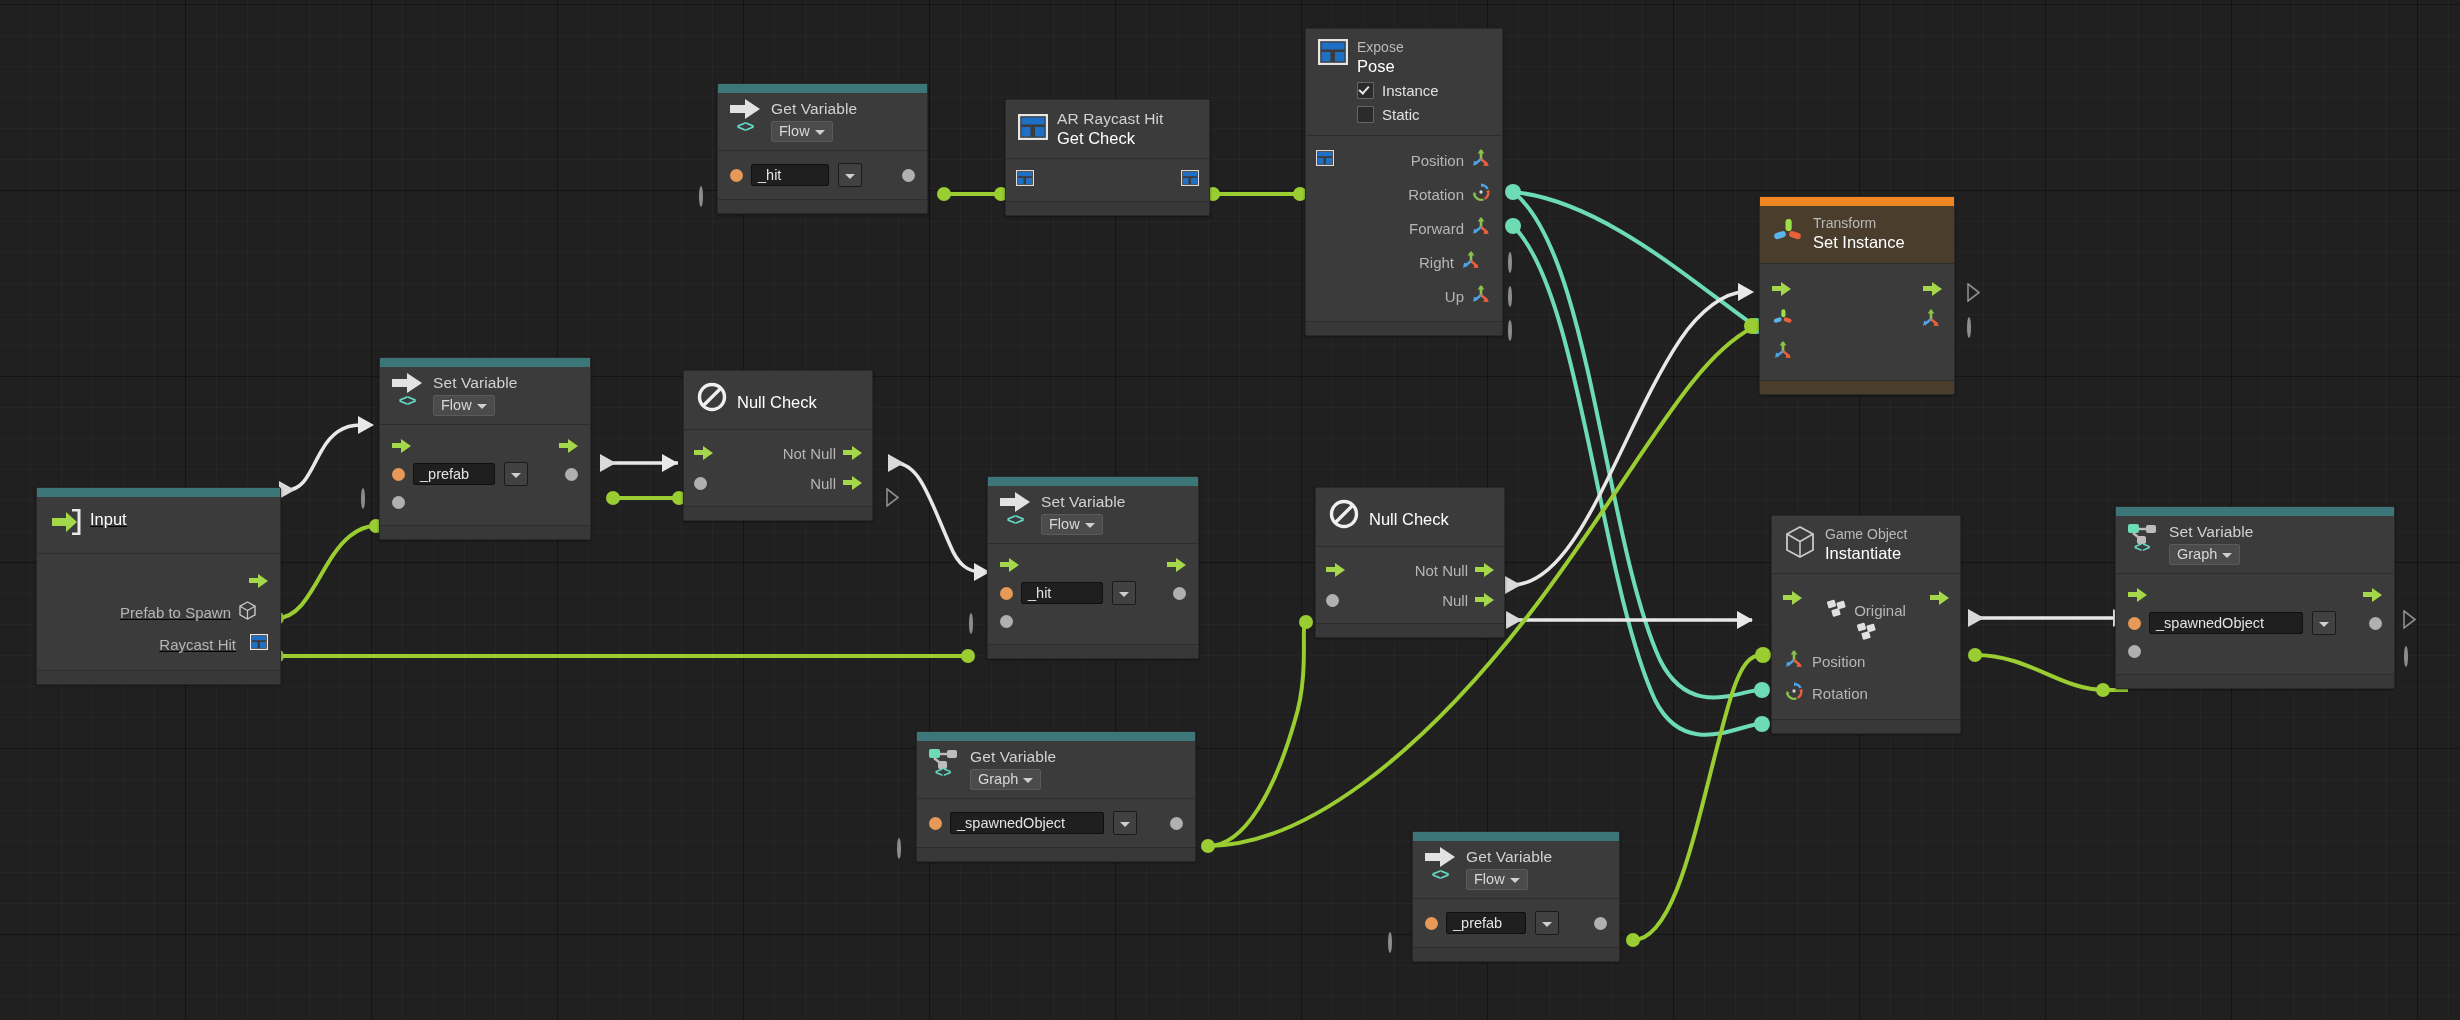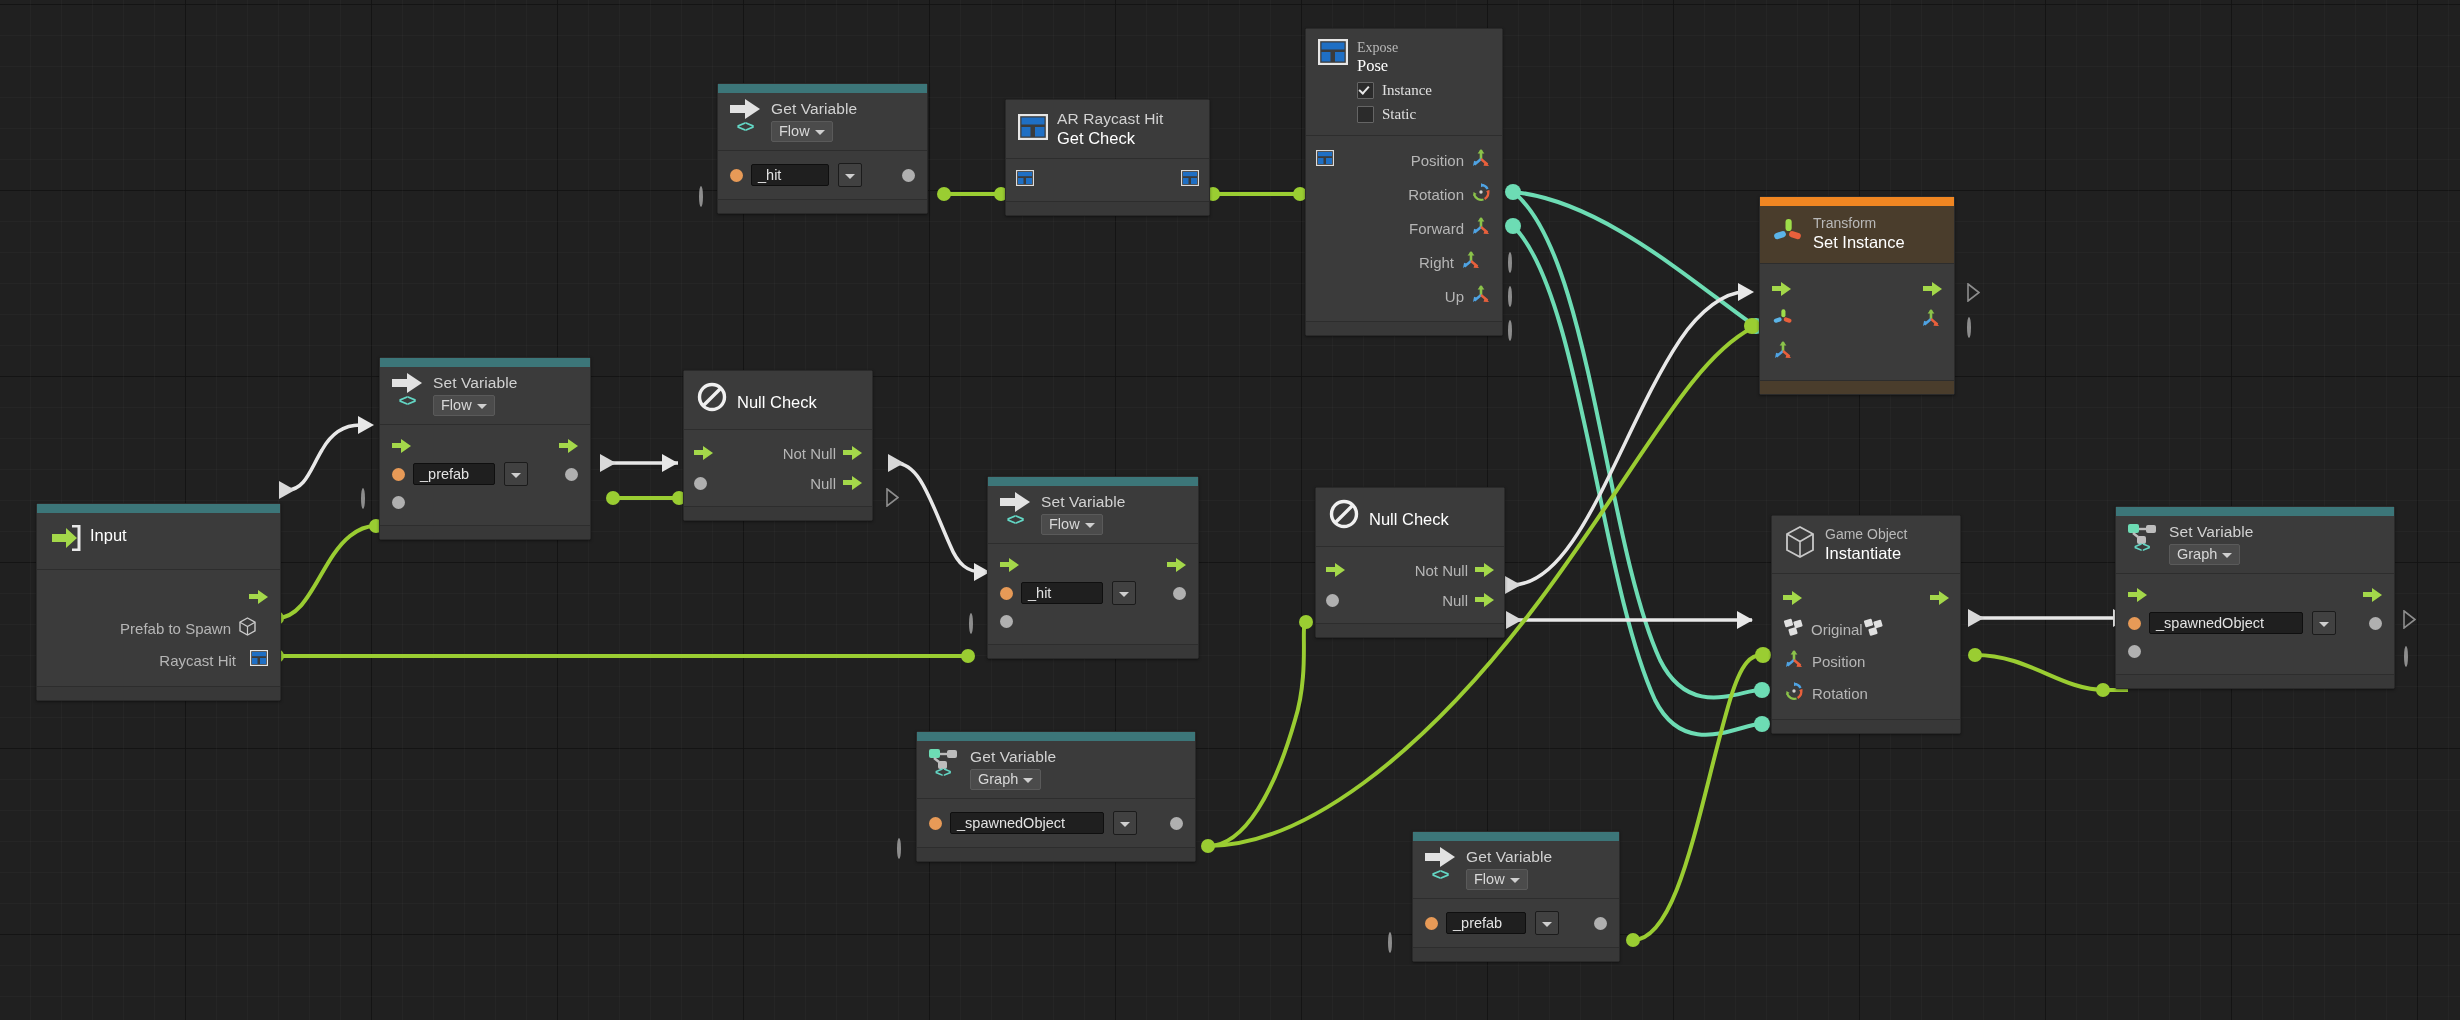--- a/index.html
+++ b/index.html
@@ -188,21 +188,21 @@
 
     <path d="M1975,618 L2128,618" fill="none" stroke="#e8e8e8" stroke-width="3.5"></path>
     <polygon points="1968,609 1984,618 1968,627" fill="#d9d9d9"></polygon>
     <polygon points="2113,609 2129,618 2113,627" fill="#e8e8e8"></polygon>
 
     <path d="M1975,655 C2030,655 2060,690 2105,690 C2115,690 2122,690 2128,690" fill="none" stroke="#9acd32" stroke-width="4"></path>
     <circle cx="1975" cy="655" r="7" fill="#9acd32"></circle>
     <circle cx="2103" cy="690" r="7" fill="#9acd32"></circle>
   </svg>
 
-  <div class="node" style="left:36px;top:503px;width:245px;">
+  <div class="node" style="left:36px;top:487px;width:245px;text-decoration:underline;">
     <div class="accent"></div>
     <div class="nhead" style="padding:12px 10px 14px 14px;">
       <div class="hdrflex">
         <span class="icon">
           <svg width="30" height="26" viewBox="0 0 30 26">
             <path d="M1,9 h14 v-6 l11,10 l-11,10 v-6 h-14 z" fill="#a4d84a"></path>
             <path d="M21,1 h7 v24 h-7" fill="none" stroke="#e8e8e8" stroke-width="3"></path>
           </svg>
         </span>
         <span class="nsub">Input</span>
@@ -376,21 +376,21 @@
               <rect x="10" y="8" width="6" height="6" fill="#1f6fc4"></rect>
             </svg>
         </span>
       </div>
     </div>
     <div class="nfoot"></div>
   </div>
 
   <div class="node" style="left:1305px;top:28px;width:198px;">
     <div class="nhead" style="padding:10px 10px 12px 12px;">
-      <div class="hdrflex" style="align-items:flex-start;font-family:Liberation Serif, serif;">
+      <div class="hdrflex" style="align-items:flex-start;">
         <span class="icon">
           <svg width="30" height="26" viewBox="0 0 30 26">
               <rect x="1" y="1" width="28" height="24" fill="none" stroke="#e6e6e6" stroke-width="2.4"></rect>
               <rect x="3.5" y="3.5" width="23" height="7" fill="#1f6fc4"></rect>
               <rect x="3.5" y="13" width="9" height="9.5" fill="#1f6fc4"></rect>
               <rect x="17" y="13" width="9.5" height="9.5" fill="#1f6fc4"></rect>
             </svg>
         </span>
         <div class="hdrtexts">
           <span class="nsmall">Expose</span>
@@ -703,21 +703,21 @@
           <span class="nsmall">Game Object</span>
           <span class="nsub">Instantiate</span>
         </div>
       </div>
     </div>
     <div class="nbody" style="padding:9px 0 10px 0;">
       <div class="row" style="justify-content:space-between;padding:0 11px;height:30px;">
         <span class="farrow"></span>
         <span class="farrow"></span>
       </div>
-      <div class="row" style="justify-content:flex-start;padding:0 11px;height:32px;">
+      <div class="row" style="justify-content:flex-end;padding:0 11px;height:32px;flex-direction:column;">
         <span style="display:flex;align-items:center;gap:7px;">
           <span class="icon">
             <svg width="21" height="19" viewBox="0 0 21 19">
                 <rect x="1.5" y="1.5" width="8" height="7" rx="1" fill="#e0e0e0" transform="rotate(-16 5.5 5)"></rect>
                 <rect x="11" y="2.5" width="8" height="7" rx="1" fill="#e0e0e0" transform="rotate(-16 15 6)"></rect>
                 <rect x="6" y="10" width="8" height="7" rx="1" fill="#e0e0e0" transform="rotate(-16 10 13.5)"></rect>
               </svg>
           </span>
           <span class="rowlabel">Original</span>
         </span>

